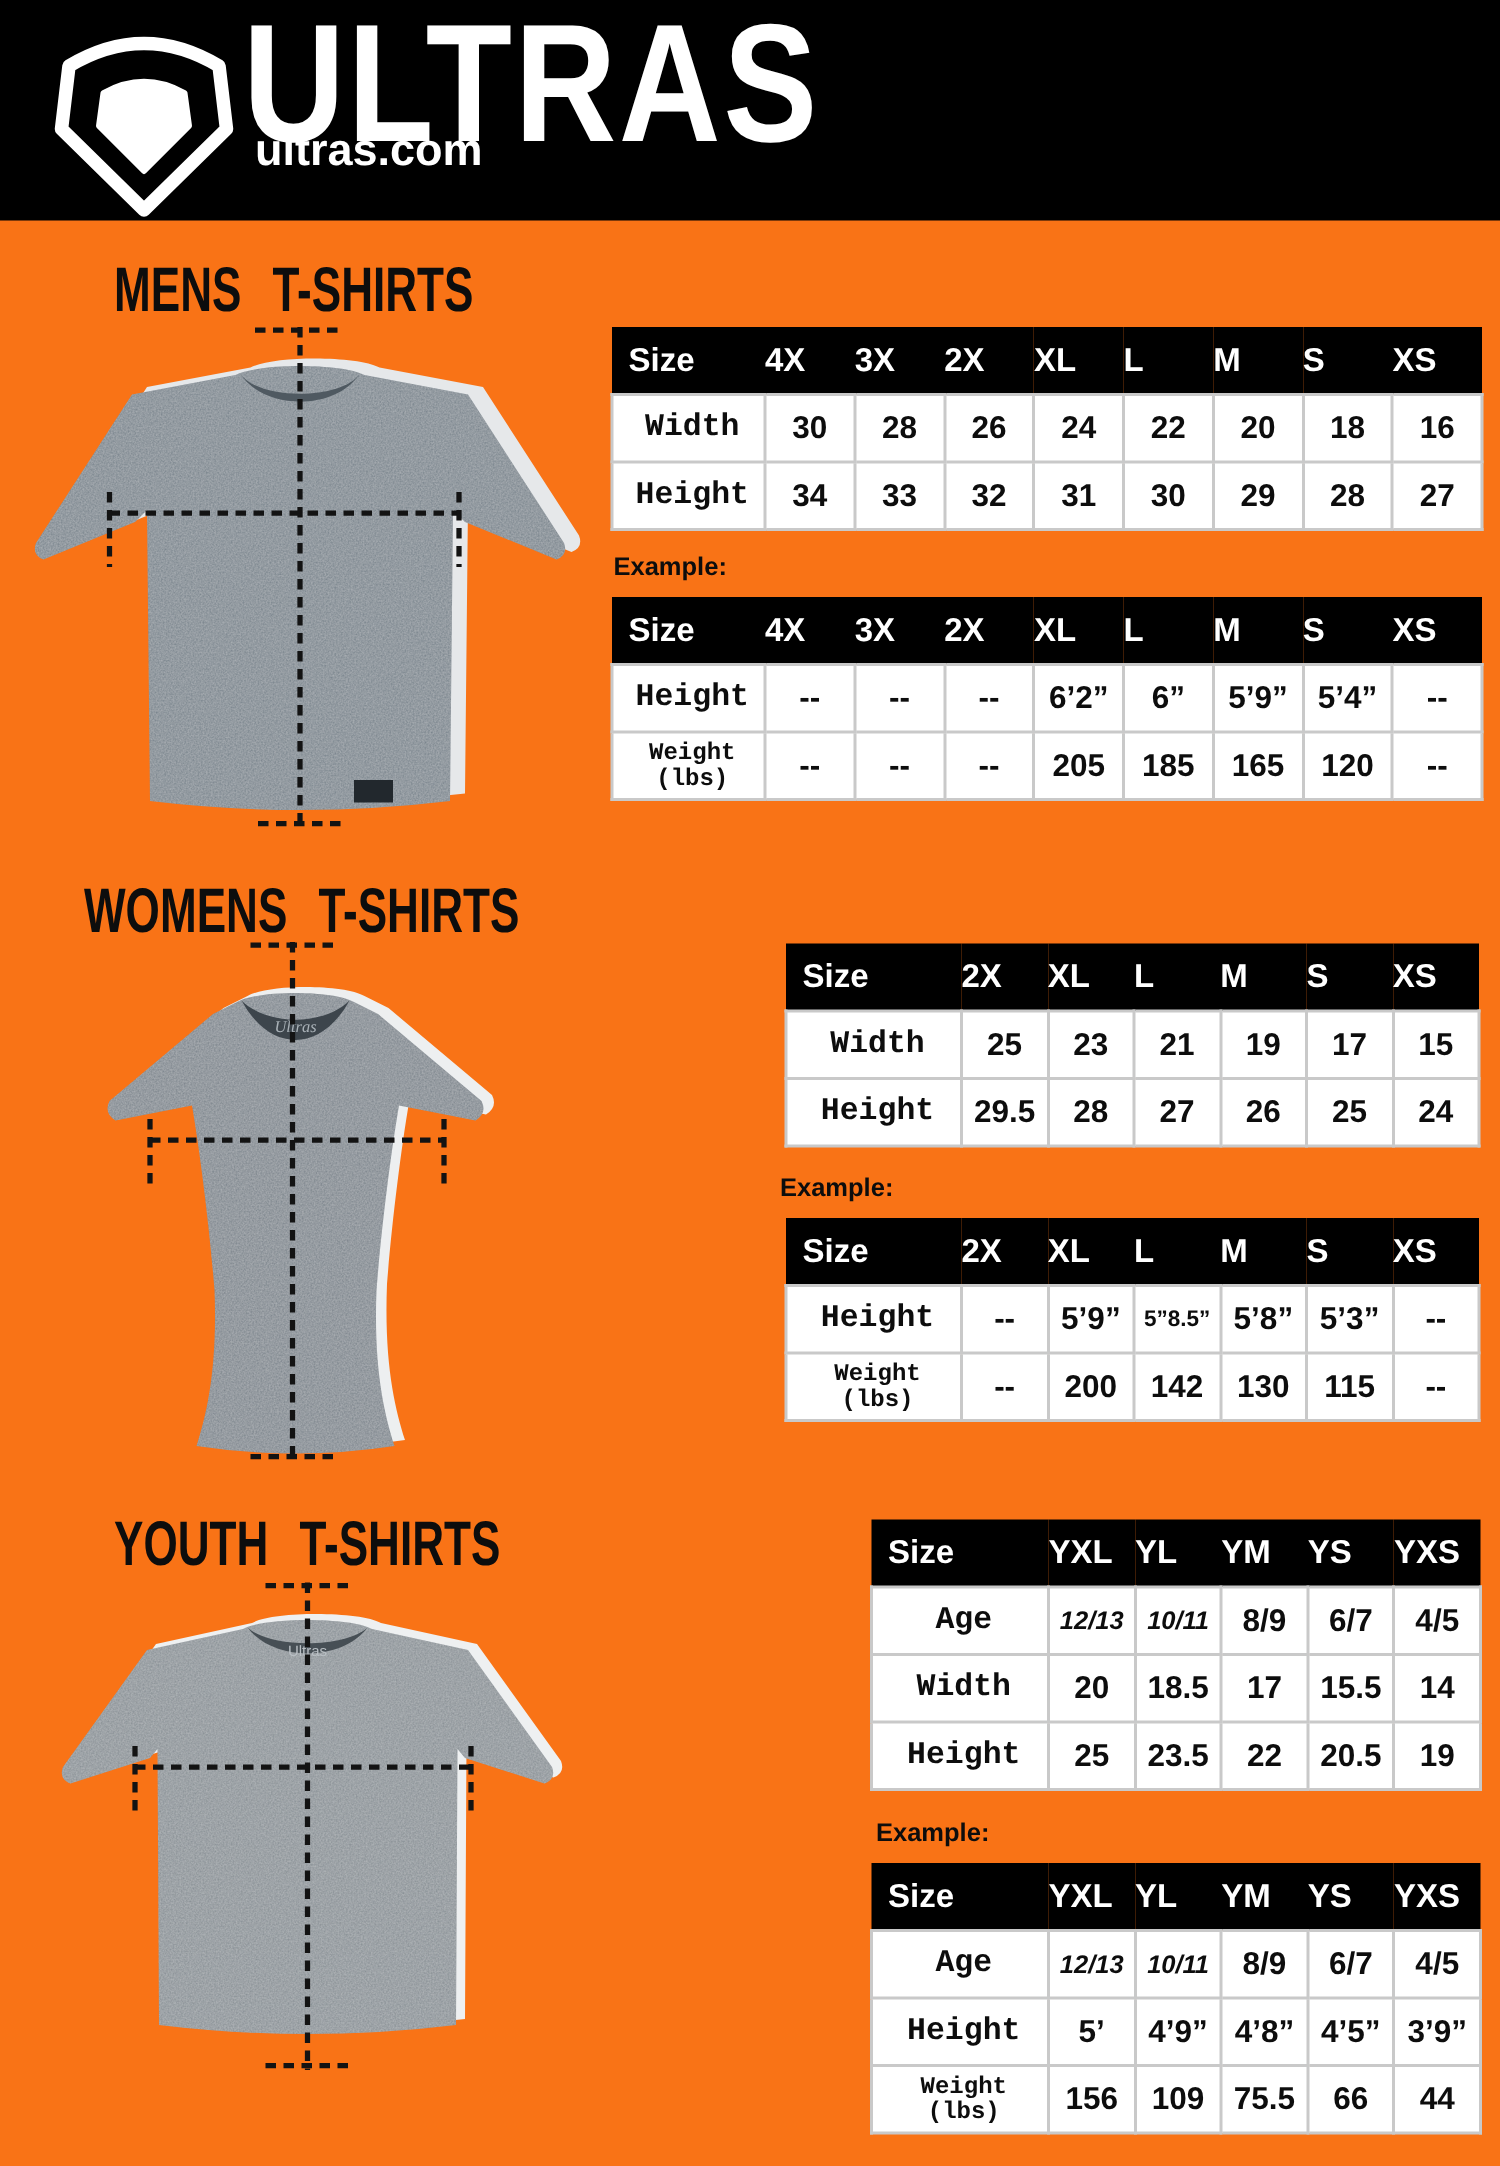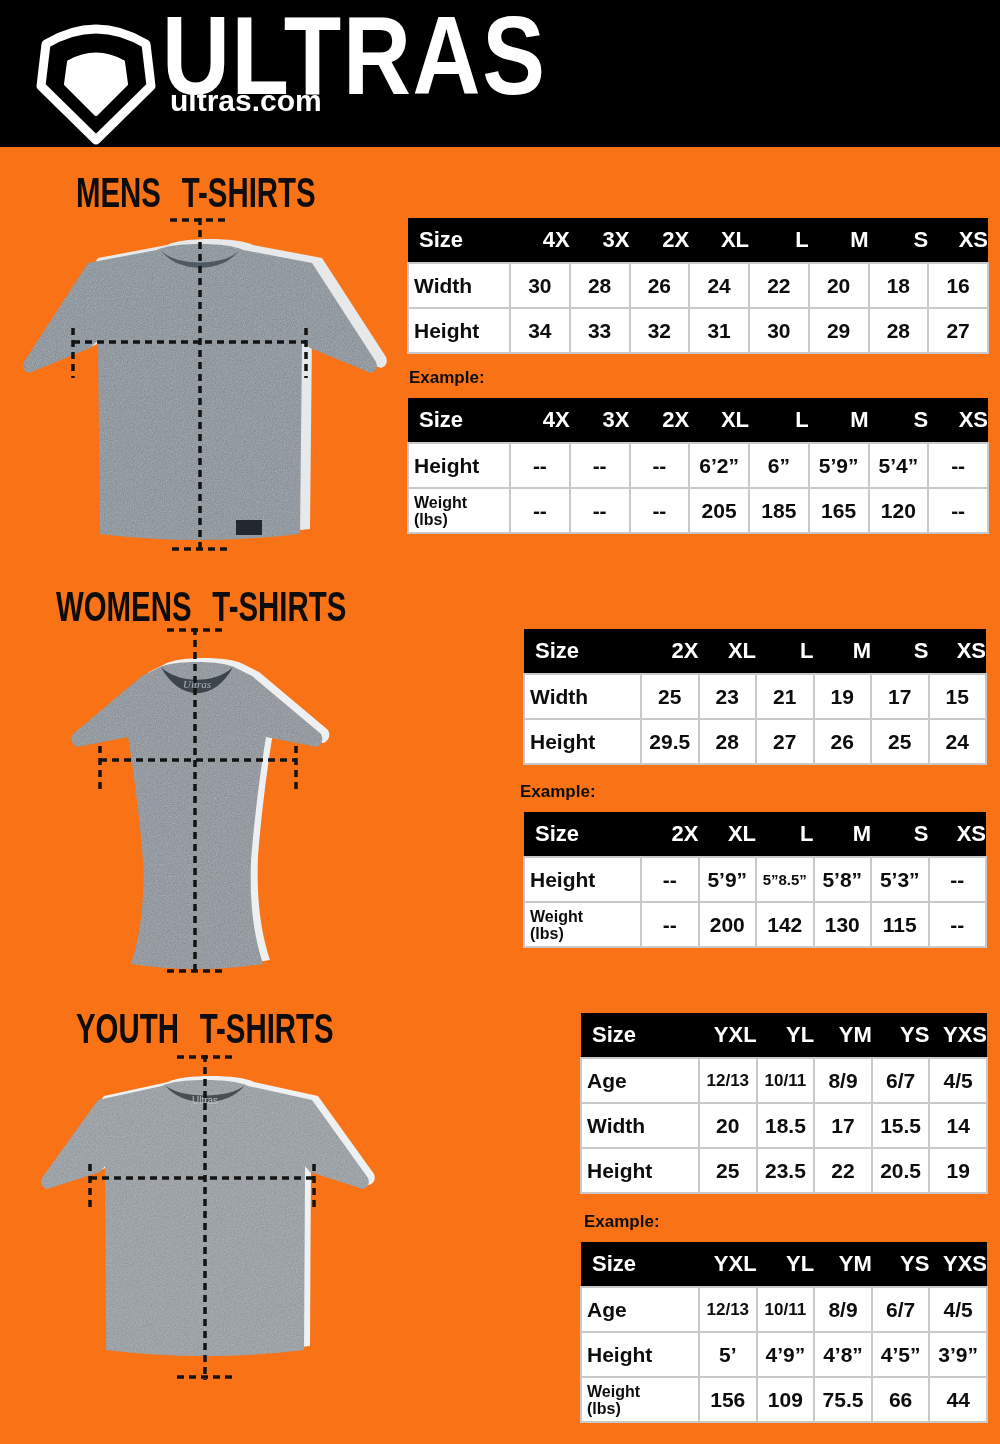--- a/index.html
+++ b/index.html
@@ -25,27 +25,27 @@
 
   
   .ex { position:absolute; font-weight:bold; font-size:17px; color:#0d0d0d; }
   .ex-mens   { left:409px; top:368px; }
   .ex-womens { left:520px; top:782px; }
   .ex-youth  { left:584px; top:1212px; }
 
   
   .tbl { position:absolute; border-collapse:collapse; table-layout:fixed; }
   .tbl th { background:#000; color:#fff; font-weight:bold; font-size:22px;
-            height:45px; padding:0; border:0; text-align:right; }
+            height:45px; padding:0; border:0; text-align:left; }
   .tbl th:first-child { text-align:left; padding-left:11px;margin-top:44px; }
   .tbl td { border:2px solid #c9c9c9; background:#fff; font-weight:bold; font-size:21px;
             height:45px; padding:0 2px; text-align:center; color:#0d0d0d; }
-  .tbl td.rowlabel { text-align:left; padding:0 0 0 5px; }
+  .tbl td.rowlabel { text-align:center; padding:0 0 0 5px;font-family:Liberation Mono, monospace; }
   .tbl td.rowlabel.small { font-size:16px; line-height:17px; }
-  .tbl td.sm { font-size:17px; }
+  .tbl td.sm { font-size:17px;font-style:italic; }
   .tbl td.xs { font-size:15px; }
 
   .t-mens   { width:582px; }
   .t-mens th:first-child   { width:102px; }
   .t-womens { width:464px; }
   .t-womens th:first-child { width:117px; }
   .t-youth  { width:408px; }
   .t-youth th:first-child  { width:118px; }
 
   .tbl-mens-size   { left:407px; top:218px; }

